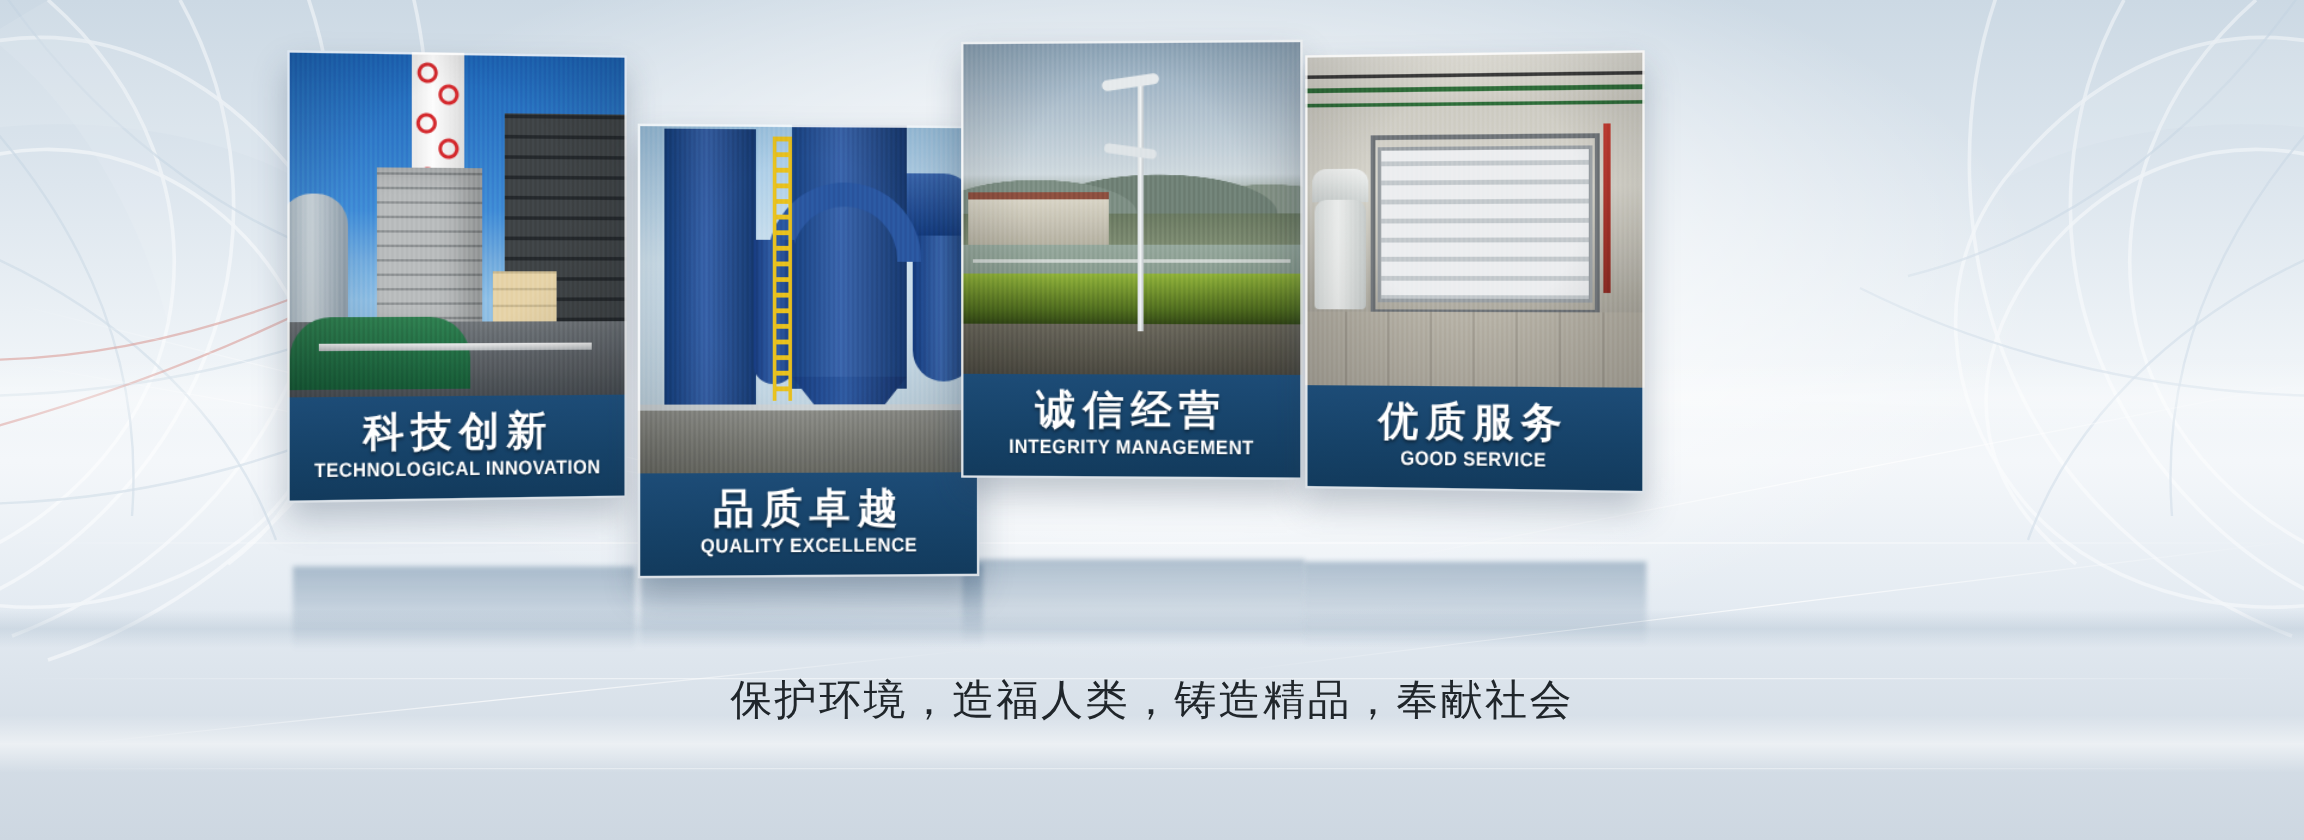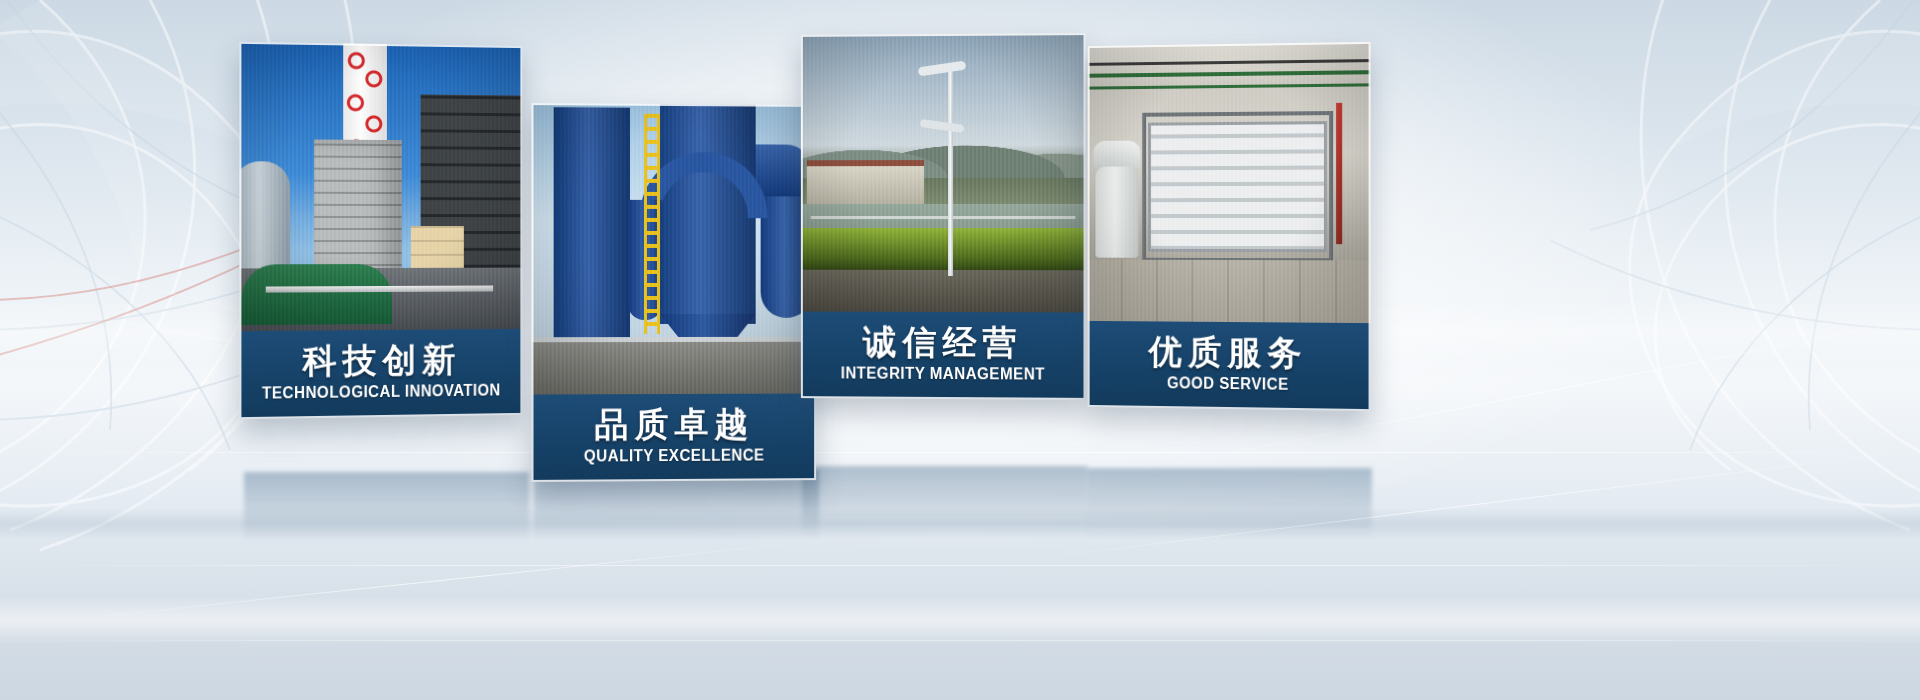--- a/index.html
+++ b/index.html
@@ -522,14 +522,15 @@
         <div class="vign"></div>
       </div>
       <div class="band">
         <div class="cn">优质服务</div>
         <div class="en">GOOD SERVICE</div>
       </div>
     </div>
 
   </div>
 
+  <div class="tagline">保护环境，造福人类，铸造精品，奉献社会</div>
 
 </div>
 
 </body></html>

